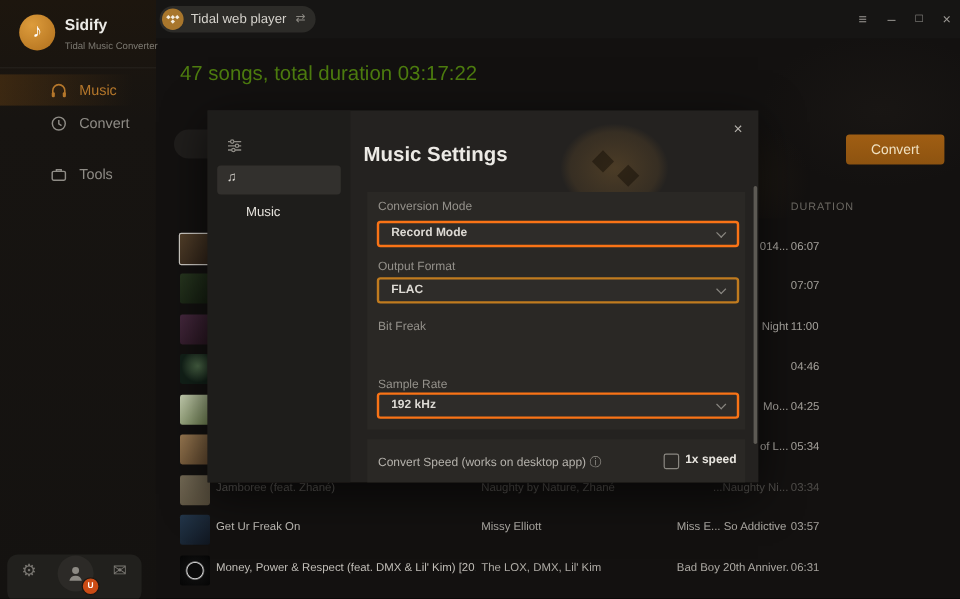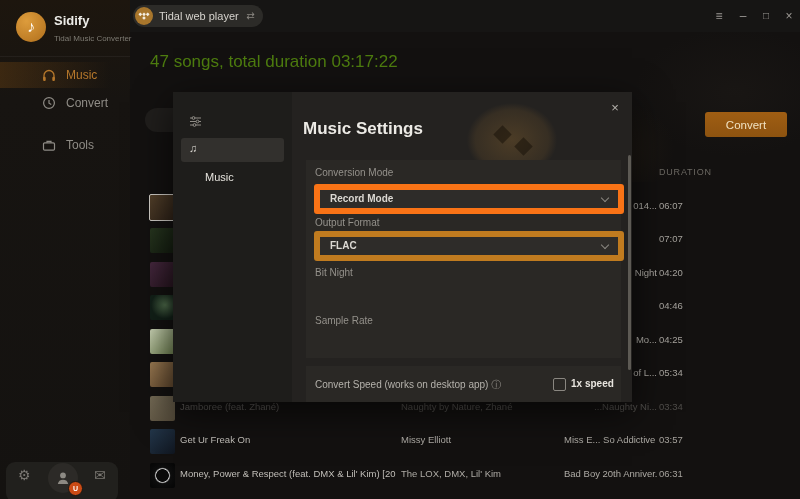--- a/index.html
+++ b/index.html
@@ -93,21 +93,21 @@
   .moon:before,.moon:after{content:"";position:absolute;background:rgba(20,14,6,.5);width:13px;height:13px;transform:rotate(45deg);}
   .moon:before{left:45px;top:38px;}
   .moon:after{left:66px;top:50px;}
   .dlg-title{position:absolute;left:130px;top:27px;font-size:17px;font-weight:bold;color:#eceae5;}
   .dlg-close{position:absolute;left:432px;top:6px;width:20px;height:20px;border:none;background:transparent;
     color:#b6b3ad;font-size:13px;cursor:pointer;font-family:inherit;line-height:20px;padding:0;}
   .panel{position:absolute;left:133px;width:315px;background:#2a2825;}
   .panel-main{top:68px;height:198px;}
   .panel-speed{top:274px;height:36px;}
   .f-label{position:absolute;left:9px;font-size:10px;color:#94918b;}
-  .select{position:absolute;left:8px;width:288px;height:18px;border:6px solid #f97316;border-radius:3px;
+  .select{position:absolute;left:8px;width:288px;height:18px;border:2px solid #f97316;border-radius:3px;
     background:#2e2c29;color:#dcd9d3;font-size:10px;font-weight:bold;line-height:18px;
     padding-left:10px;cursor:pointer;}
   .select.hl{border-color:#c07b1f;}
   .chev{position:absolute;right:10px;top:5px;width:5px;height:5px;
     border-right:1.4px solid #8a8781;border-bottom:1.4px solid #8a8781;transform:rotate(45deg);}
   .speed-label{position:absolute;left:9px;top:12px;font-size:10px;color:#b5b2ac;}
   .speed-info{color:#8f8c86;font-size:10px;}
   .checkbox{position:absolute;left:247px;top:12px;width:11px;height:11px;border:1px solid #8a8781;
     border-radius:2px;background:transparent;cursor:pointer;}
   .speed-opt{position:absolute;left:265px;top:12px;font-size:10px;font-weight:bold;color:#e8e5df;}
@@ -195,21 +195,21 @@
   <div class="row" style="top:224px">
       <div class="row-inner">
     <div class="thumb t1"></div>
     <span class="cell dur">07:07</span>
   </div>
     </div>
   <div class="row" style="top:258px">
       <div class="row-inner">
     <div class="thumb t2"></div>
     <span class="cell album frag">Night</span>
-    <span class="cell dur">04:20</span>
+    <span class="cell dur">11:00</span>
   </div>
     </div>
   <div class="row" style="top:291px">
       <div class="row-inner">
     <div class="thumb t3"></div>
     <span class="cell dur">04:46</span>
   </div>
     </div>
   <div class="row" style="top:325px">
       <div class="row-inner">
@@ -280,23 +280,27 @@
         <span>Record Mode</span>
         <span class="chev"></span>
       </div>
 
       <div class="f-label" style="top:57px">Output Format</div>
       <div class="select hl" style="top:71px">
         <span>FLAC</span>
         <span class="chev"></span>
       </div>
 
-      <div class="f-label" style="top:107px">Bit Night</div>
+      <div class="f-label" style="top:107px">Bit Freak</div>
 
       <div class="f-label" style="top:155px">Sample Rate</div>
+      <div class="select" style="top:167px">
+        <span>192 kHz</span>
+        <span class="chev"></span>
+      </div>
     </div>
 
     <div class="panel panel-speed">
       <span class="speed-label">
         <span>Convert Speed (works on desktop app)</span>
         <span class="speed-info">ⓘ</span>
       </span>
       <span class="checkbox"></span>
       <span class="speed-opt">1x speed</span>
     </div>

